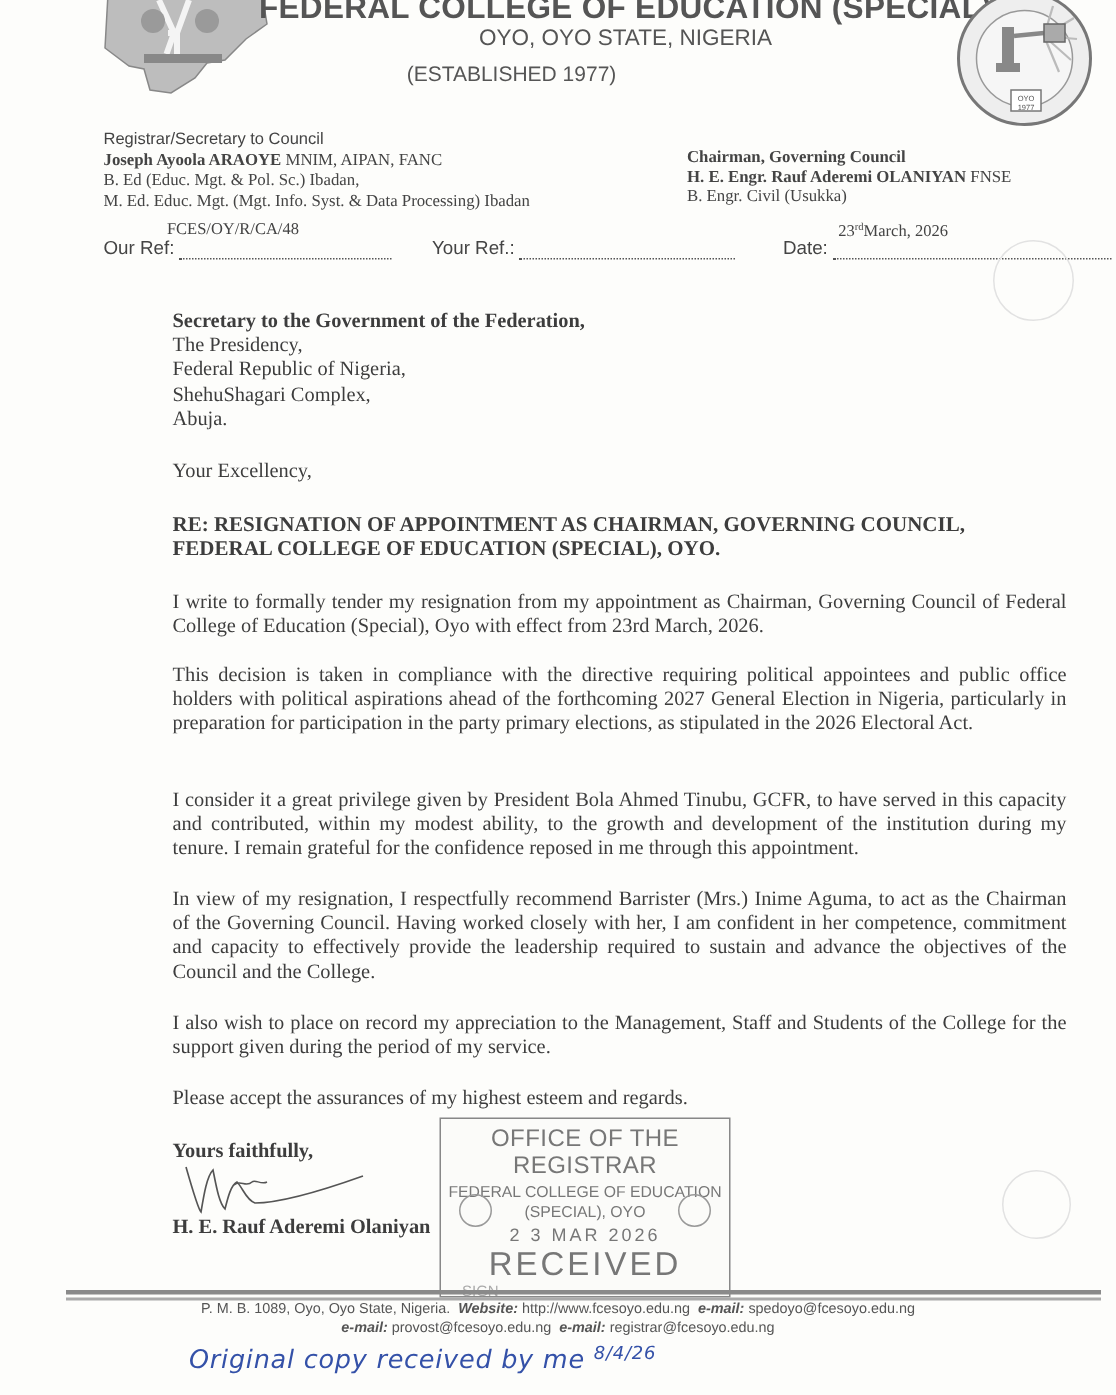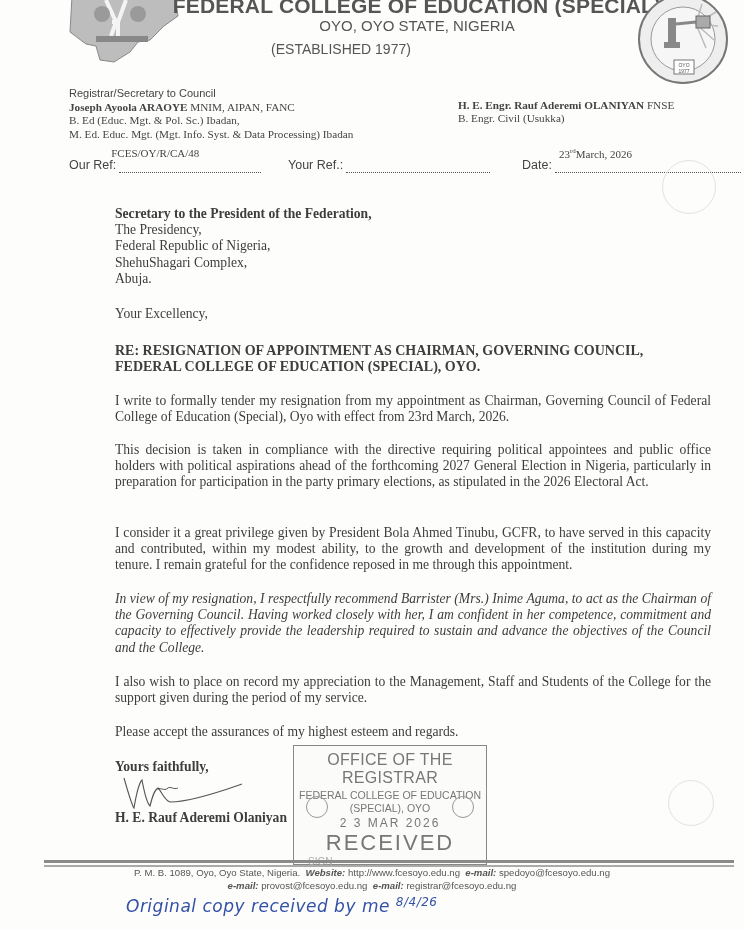--- a/index.html
+++ b/index.html
@@ -24,21 +24,21 @@
   .ref-label { font-family:"Liberation Sans", sans-serif; font-size:12.5px; }
   .dots { border-bottom:1.5px dotted #555; display:inline-block; vertical-align:bottom; }
   .ref-val { position:absolute; font-size:11px; }
   
   .letter { left:115px; width:596px; font-size:13.6px; line-height:16.2px; color:#3d3d3d; }
   .addr { top:206px; }
   .addr .b { font-weight:bold; }
   .salute { top:306px; }
   .subject { top:343px; font-weight:bold; font-size:14px; line-height:15.5px; }
   .p { text-align:justify; }
-  .p1 { top:393px; } .p2 { top:442px; } .p3 { top:525px; } .p4 { top:591px;font-style:italic; }
+  .p1 { top:393px; } .p2 { top:442px; } .p3 { top:525px; } .p4 { top:591px; }
   .p5 { top:674px; } .p6 { top:724px; }
   .closing { top:759px;font-weight:bold; }
   .signame { top:810px; font-weight:bold; font-size:13.6px; }
   .signature { left:118px; top:772px; width:130px; height:42px; }
   
   .stamp { left:293px; top:745px; width:192px; height:118px; border:1.5px solid #888; background:rgba(250,250,248,0.6);
            font-family:"Liberation Sans", sans-serif; color:#777; text-align:center; }
   .stamp .s1 { font-size:16px; margin-top:5px; letter-spacing:0.3px; }
   .stamp .s2 { font-size:10.5px; margin-top:2px; }
   .stamp .s3 { font-size:10.5px; margin-top:1px; }
@@ -90,20 +90,21 @@
 </svg>
 
 <div class="abs reg-block">
   <div class="role">Registrar/Secretary to Council</div>
   <div><span class="name">Joseph Ayoola ARAOYE</span><span> MNIM, AIPAN, FANC</span></div>
   <div>B. Ed (Educ. Mgt. &amp; Pol. Sc.) Ibadan,</div>
   <div>M. Ed. Educ. Mgt. (Mgt. Info. Syst. &amp; Data Processing) Ibadan</div>
 </div>
 
 <div class="abs chair-block">
+  <div class="b">Chairman, Governing Council</div>
   <div><span class="b">H. E. Engr. Rauf Aderemi OLANIYAN</span><span> FNSE</span></div>
   <div>B. Engr. Civil (Usukka)</div>
 </div>
 
 <div class="abs refs" style="left:69px;">
   <span class="ref-label">Our Ref:</span>
   <span class="dots" style="width:142px;position:relative;height:12px;">
     <span class="ref-val" style="left:-8px;top:-13px;">FCES/OY/R/CA/48</span>
   </span>
 </div>
@@ -115,21 +116,21 @@
   <span class="ref-label">Date:</span>
   <span class="dots" style="width:186px;position:relative;height:12px;">
     <span class="ref-val" style="left:4px;top:-13px;white-space:nowrap;"><span>23</span><sup style="font-size:7px;">rd</sup><span>March, 2026</span></span>
   </span>
 </div>
 
 <div class="abs watermark" style="left:662px;top:160px;width:52px;height:52px;"></div>
 <div class="abs watermark" style="left:668px;top:780px;width:44px;height:44px;"></div>
 
 <div class="abs letter addr">
-  <div class="b">Secretary to the President of the Federation,</div>
+  <div class="b">Secretary to the Government of the Federation,</div>
   <div>The Presidency,</div>
   <div>Federal Republic of Nigeria,</div>
   <div>ShehuShagari Complex,</div>
   <div>Abuja.</div>
 </div>
 
 <div class="abs letter salute">Your Excellency,</div>
 
 <div class="abs letter subject">
   <div>RE: RESIGNATION OF APPOINTMENT AS CHAIRMAN, GOVERNING COUNCIL,</div>

